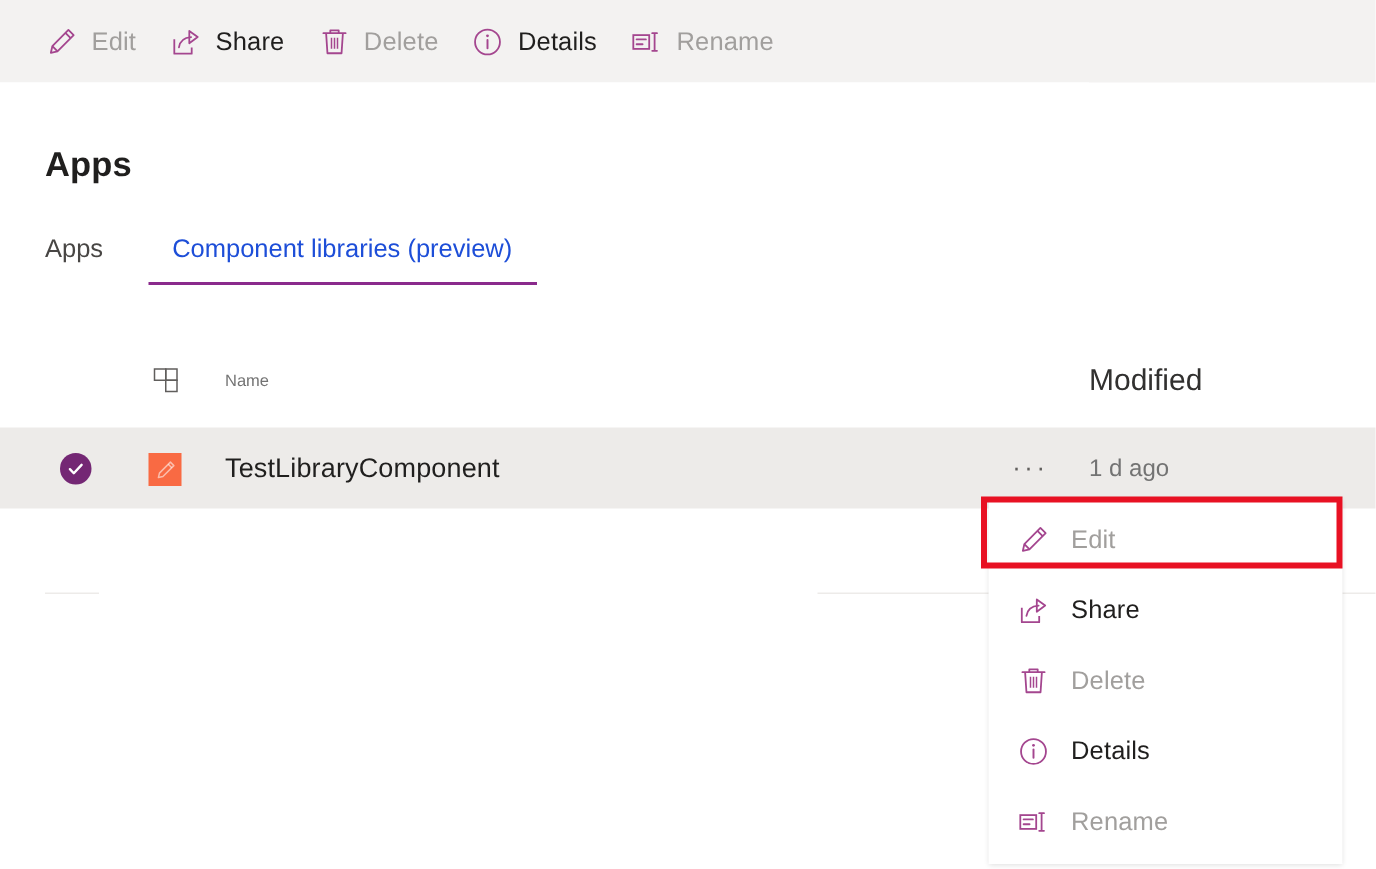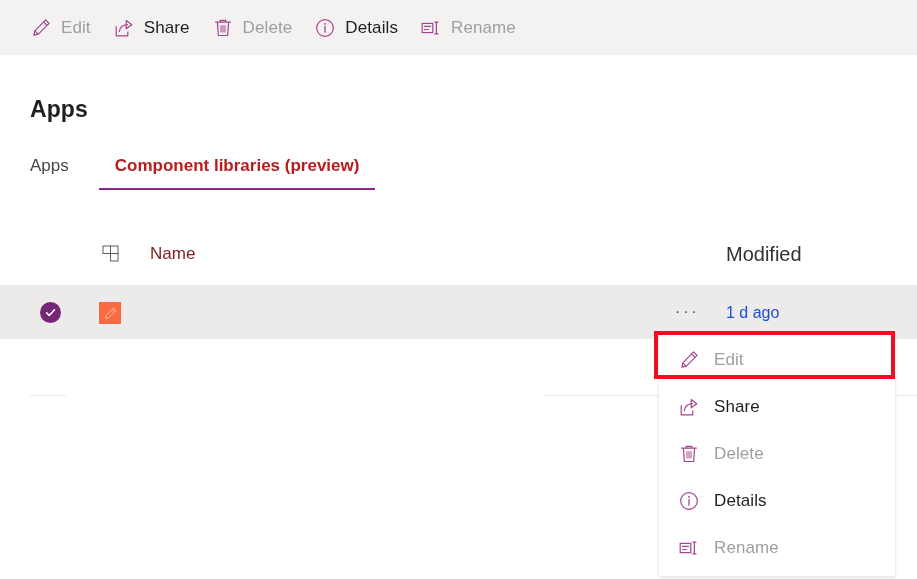--- a/index.html
+++ b/index.html
@@ -83,21 +83,21 @@
   .tab {
     position: relative;
     padding: 0 16px 13px 16px;
     font-size: 17px;
     line-height: 22px;
     cursor: default;
     white-space: nowrap;
   }
   .tab:first-child { padding-left: 0; margin-right: 14px; }
   .tab.inactive { color: #484644; }
-  .tab.active { color: #b91c1c; font-weight: bold; }
+  .tab.active { color: #1d4ed8; font-weight: normal; }
   .tab.active::after {
     content: "";
     position: absolute;
     left: 0; right: 0;
     bottom: 0;
     height: 2px;
     background: #8a2a8c;
   }
 
   
@@ -112,22 +112,22 @@
   }
   .col-icon {
     position: absolute;
     left: 100px;
     width: 22px; height: 22px;
     display: flex; align-items: center; justify-content: center;
   }
   .col-name {
     position: absolute;
     left: 150px;
-    font-size: 17px;
-    color: #7f1d1d;
+    font-size: 11px;
+    color: #737373;
   }
   .col-modified {
     position: absolute;
     left: 726px;
     font-size: 20px;
     color: #323130;
   }
 
   
   .row {
@@ -184,21 +184,21 @@
     justify-content: center;
     color: #605e5c;
     font-size: 17px;
     letter-spacing: 2.5px;
   }
   .row-modified {
     position: absolute;
     left: 726px;
     top: 19px;
     font-size: 16px;
-    color: #1d4ed8;
+    color: #737373;
   }
 
   
   .divider {
     position: absolute;
     top: 340px;
     height: 1px;
     background: #edebe9;
   }
   .divider.left { left: 30px; width: 36px; }
@@ -352,20 +352,21 @@
       </span>
     </span>
 
     <span class="row-app-icon">
       <svg width="15" height="15" viewBox="0 0 15 15" fill="none">
         <path d="M10.6 2.1l2.3 2.3-7.3 7.3-3 .7.7-3 7.3-7.3z" stroke="rgba(255,255,255,.55)" stroke-width="1" stroke-linejoin="round"></path>
         <path d="M9.2 3.5l2.3 2.3" stroke="rgba(255,255,255,.55)" stroke-width="1"></path>
       </svg>
     </span>
 
+    <span class="row-name">TestLibraryComponent</span>
 
     <span class="row-overflow">···</span>
 
     <span class="row-modified">1 d ago</span>
   </div>
 
   <div class="divider left"></div>
   <div class="divider right"></div>
 
 </div>

